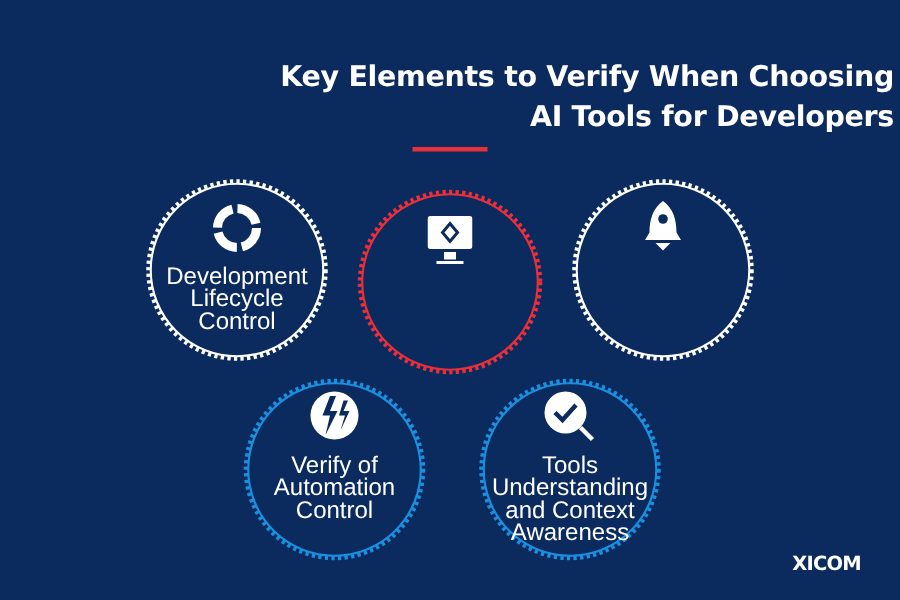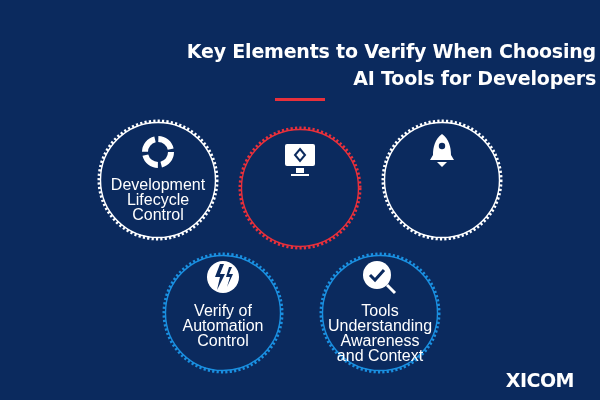--- a/index.html
+++ b/index.html
@@ -6,21 +6,21 @@
   body { width:600px; height:400px; background:#0b2a5e; overflow:hidden; position:relative;
          font-family:"DejaVu Sans","Liberation Sans",sans-serif; }
   .title { position:absolute; top:38px; left:0; width:596px; text-align:right; color:#ffffff;
            font-weight:bold; font-size:19px; line-height:27px; letter-spacing:-0.2px; }
   .underline { position:absolute; left:275px; top:98px; width:50px; height:3px; background:#e8303b; }
   .badge { position:absolute; }
   .badge svg.ring { position:absolute; left:0; top:0; }
   .badge .icon { position:absolute; left:50%; transform:translateX(-50%); }
   .badge .label { position:absolute; left:0; width:100%; text-align:center; color:#ffffff;
                   font-family:"Liberation Sans","DejaVu Sans",sans-serif; font-size:16px; line-height:15px; }
-  .logo { position:absolute; right:26px; top:369px; color:#ffffff; font-weight:bold; font-size:19px;
+  .logo { position:absolute; right:26px; top:369px; color:#ffffff; font-weight:bold; font-size:13px;
           font-family:"DejaVu Sans",sans-serif; letter-spacing:-0.5px; }
 </style>
 </head>
 <body>
 
 <div class="title">
   <div>Key Elements to Verify When Choosing</div>
   <div>AI Tools for Developers</div>
 </div>
 <div class="underline"></div>
@@ -90,18 +90,18 @@
     <circle cx="63" cy="63" r="57.5" fill="none" stroke="#1a8fe0" stroke-width="1.4"></circle>
   </svg>
   <svg class="icon" style="top:10px" width="40" height="38" viewBox="0 0 40 38">
     <circle cx="17" cy="15" r="14" fill="#ffffff"></circle>
     <path d="M10 15 L15 20 L24 10" fill="none" stroke="#0b2a5e" stroke-width="3"></path>
     <line x1="27" y1="25" x2="35" y2="33" stroke="#ffffff" stroke-width="3"></line>
   </svg>
   <div class="label" style="top:53px">
     <div>Tools</div>
     <div>Understanding</div>
+    <div>and Context</div>
     <div>Awareness</div>
-    <div>and Context</div>
   </div>
 </div>
 
 <div class="logo">XICOM</div>
 
 </body></html>

